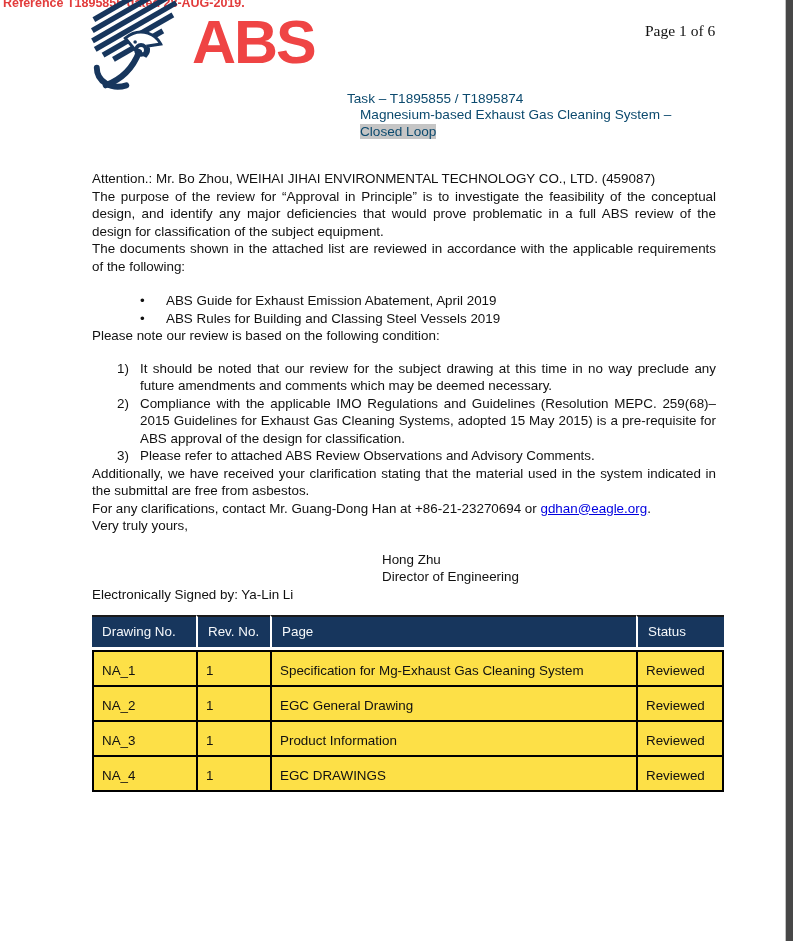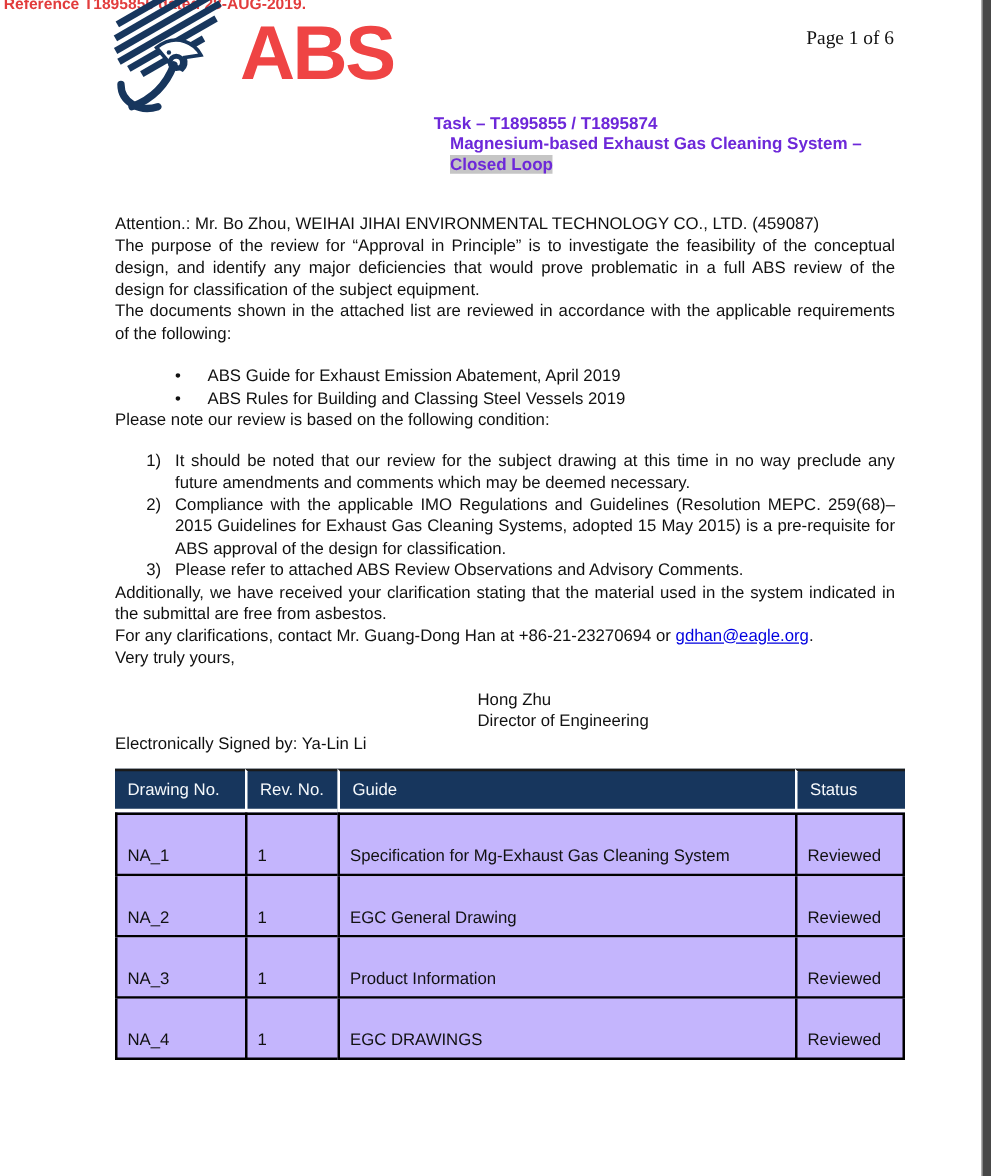--- a/index.html
+++ b/index.html
@@ -5,21 +5,21 @@
   html,body{margin:0;padding:0;background:#e9e9e9;}
   .viewport{
     position:relative;width:793px;height:941px;background:#ffffff;
     overflow:hidden;font-family:"Liberation Sans",sans-serif;color:#1a1a1a;
   }
   .edge-strip{position:absolute;top:0;right:0;width:7px;height:941px;background:#474747;border-left:1px solid #c2c2c2;}
   .ref-line{position:absolute;top:-4px;left:3px;font-size:12.5px;font-weight:600;color:#e23c3c;white-space:nowrap;}
   .logo{position:absolute;top:0;left:84px;display:flex;align-items:flex-start;z-index:5;}
   .logo-text{font-size:61px;font-weight:bold;color:#ef4444;letter-spacing:-2px;line-height:1;margin:12px 0 0 -10px;}
   .page-num{position:absolute;top:22px;left:645px;font-family:"Liberation Serif",serif;font-size:15.5px;color:#111;}
-  .task-block{position:absolute;top:91px;left:347px;font-size:13.6px;font-weight:bold;line-height:16.4px;color:#6d28d9;}
+  .task-block{position:absolute;top:91px;left:347px;font-size:13.6px;font-weight:normal;line-height:16.4px;color:#0c4a6e;}
   .task-indent{margin-left:13px;}
   .hl{background:#c5c5c5;}
   .content{position:absolute;top:170px;left:92px;width:624px;font-size:13.4px;line-height:17.5px;color:#111;}
   .content p{margin:0;text-align:justify;}
   .attention{margin-top:6px;text-align:right;}
   .p-purpose{margin-top:18px;}
   .p-docs{margin-top:17px;}
   .bullets{margin-top:17px;}
   .bullet-item{position:relative;padding-left:74px;text-align:left;}
   .bullet-marker{position:absolute;left:48px;top:0;}
@@ -36,21 +36,21 @@
   .docs-heading{margin-top:48px;text-decoration:underline;text-align:left !important;}
   table.docs{border-collapse:separate;border-spacing:0;margin-top:12px;table-layout:fixed;width:632px;font-size:13.4px;}
   .docs col.c1{width:104px}.docs col.c2{width:74px}.docs col.c3{width:366px}.docs col.c4{width:88px}
   .docs th{
     background:#17365d;color:#f5f8fb;font-weight:normal;text-align:left;
     height:30px;padding:0 6px 0 10px;border-top:2px solid #1a1a1a;
     border-left:2px solid #ffffff;border-bottom:3px solid #ffffff;
   }
   .docs th:first-child{border-left:none;}
   .docs td{
-    height:29px;padding:18px 6px 0 8px;background:#c4b5fd;color:#111;
+    height:29px;padding:4px 6px 0 8px;background:#fde047;color:#111;
     border-left:2px solid #000;border-bottom:2px solid #000;overflow:hidden;white-space:nowrap;
   }
   .docs tbody tr:first-child td{border-top:2px solid #000;}
   .docs td:last-child{border-right:2px solid #000;}
 </style>
 </head>
 <body>
 
 <div class="viewport">
 
@@ -139,21 +139,21 @@
       <colgroup>
           <col class="c1">
           <col class="c2">
           <col class="c3">
           <col class="c4">
         </colgroup>
       <thead>
         <tr>
           <th>Drawing No.</th>
           <th>Rev. No.</th>
-          <th>Guide</th>
+          <th>Page</th>
           <th>Status</th>
         </tr>
       </thead>
       <tbody>
         <tr>
           <td>NA_1</td>
           <td>1</td>
           <td>Specification for Mg-Exhaust Gas Cleaning System</td>
           <td>Reviewed</td>
         </tr>

